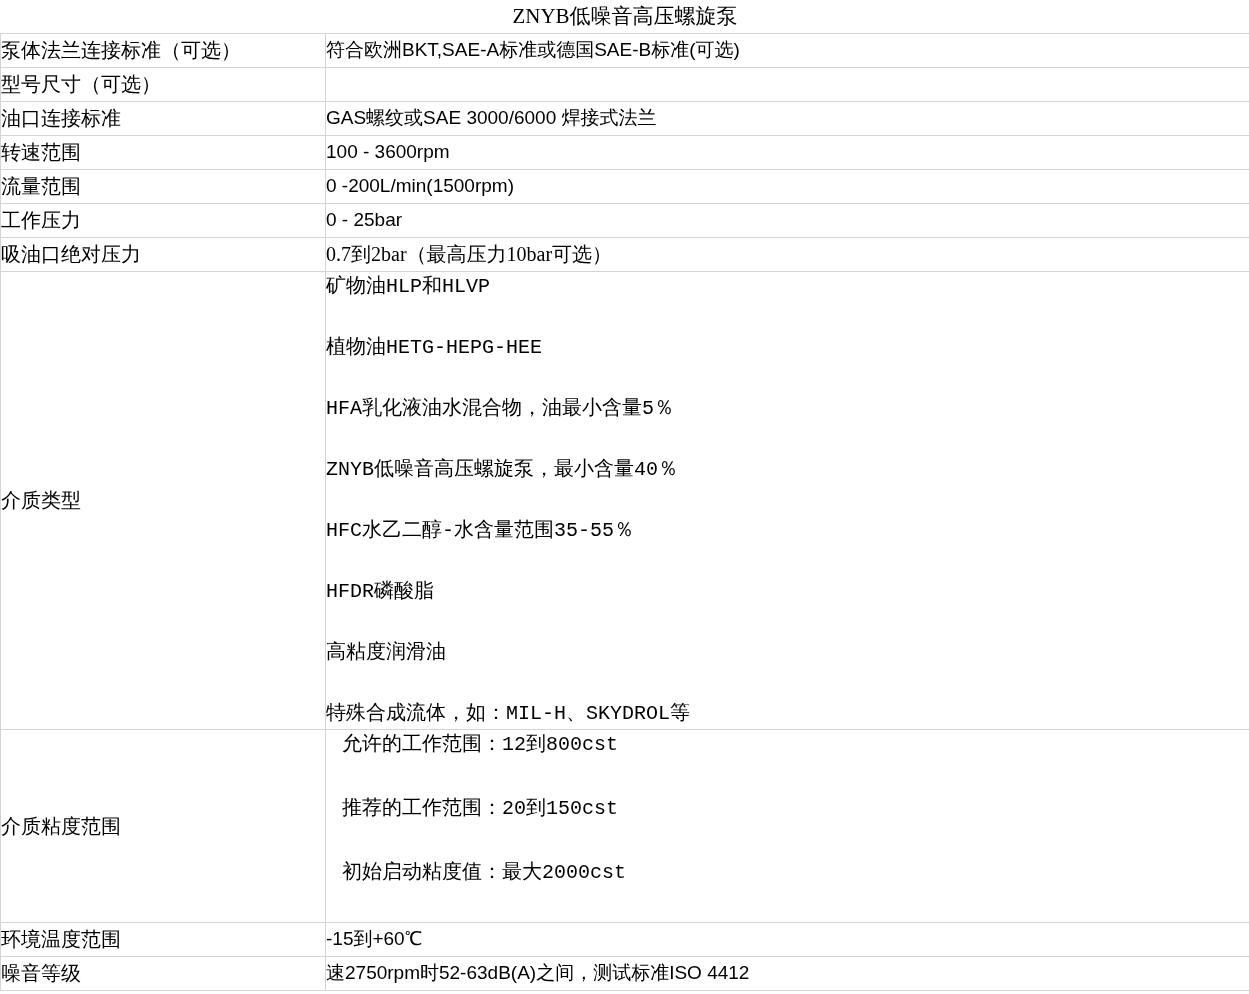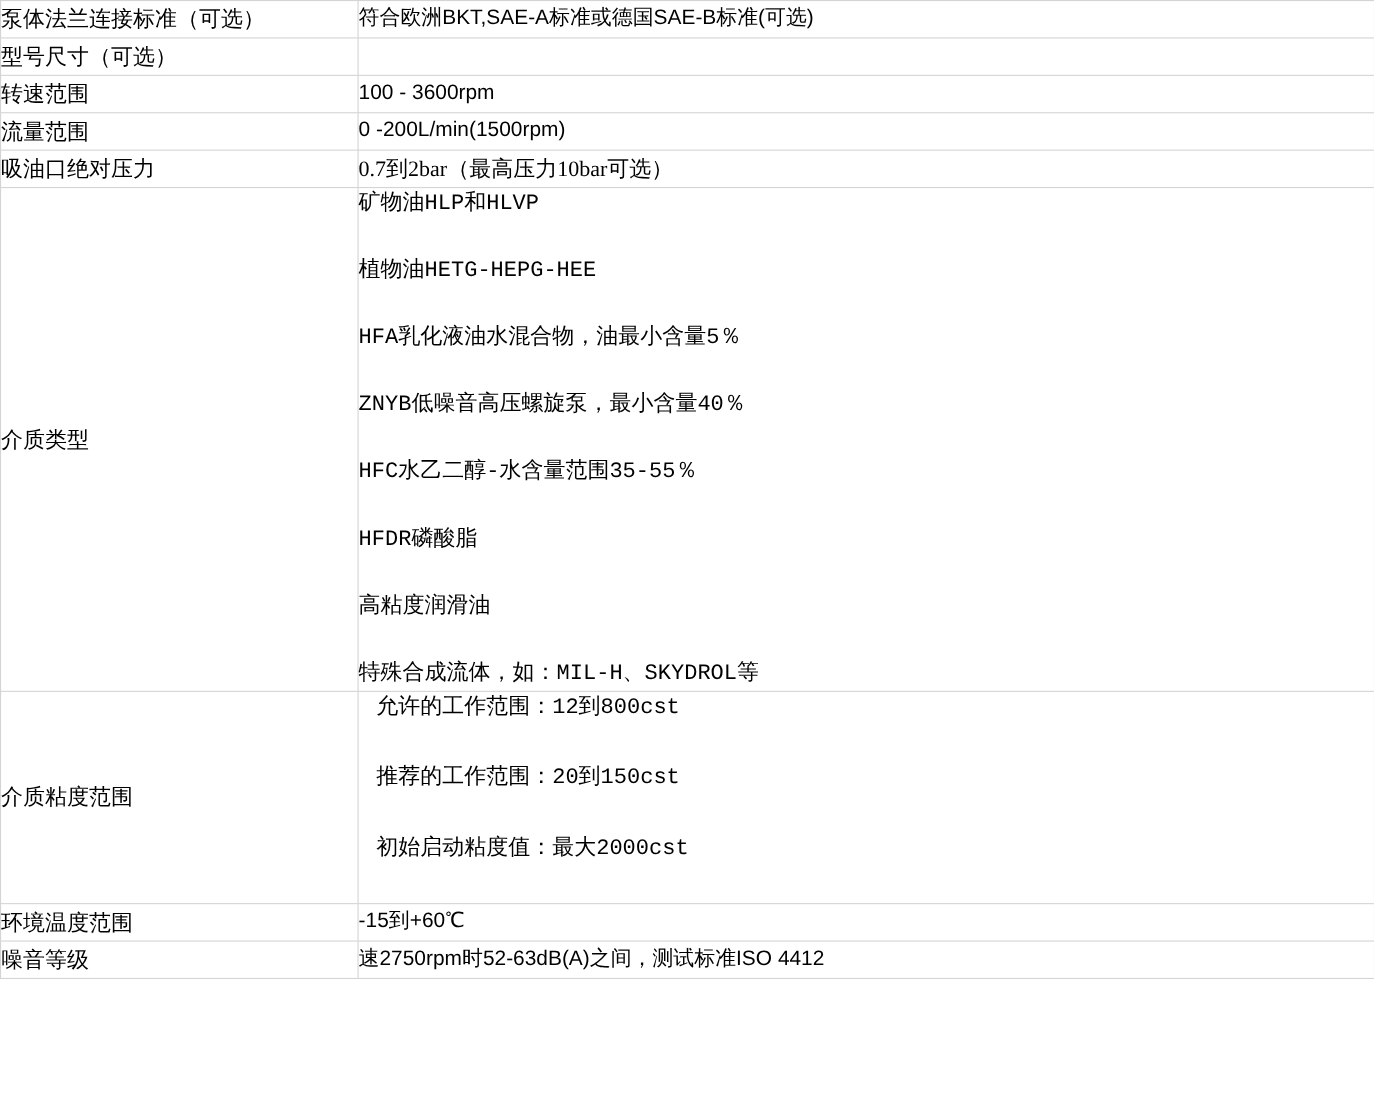--- a/index.html
+++ b/index.html
@@ -91,42 +91,53 @@
 </head>
 <body>
 
 <div class="sheet">
   <table class="spec">
     <colgroup>
       <col class="col-label">
       <col class="col-value">
     </colgroup>
     <tbody>
+      <tr>
+        <td class="title-cell" colspan="2">ZNYB低噪音高压螺旋泵</td>
+      </tr>
 
       <tr class="row-std">
         <td class="label">泵体法兰连接标准（可选）</td>
         <td class="value">符合欧洲BKT,SAE-A标准或德国SAE-B标准(可选)</td>
       </tr>
 
       <tr class="row-std">
         <td class="label">型号尺寸（可选）</td>
         <td class="value"></td>
       </tr>
 
+      <tr class="row-std">
+        <td class="label">油口连接标准</td>
+        <td class="value">GAS螺纹或SAE 3000/6000 焊接式法兰</td>
+      </tr>
 
       <tr class="row-std">
         <td class="label">转速范围</td>
         <td class="value">100 - 3600rpm</td>
       </tr>
 
       <tr class="row-std">
         <td class="label">流量范围</td>
         <td class="value">0 -200L/min(1500rpm)</td>
       </tr>
 
+      <tr class="row-std">
+        <td class="label">工作压力</td>
+        <td class="value">0 - 25bar</td>
+      </tr>
 
       <tr class="row-std">
         <td class="label">吸油口绝对压力</td>
         <td class="value-serif">0.7到2bar（最高压力10bar可选）</td>
       </tr>
 
       <tr>
         <td class="label-mid">介质类型</td>
         <td class="multiline">
           <div class="line">矿物油HLP和HLVP</div>

